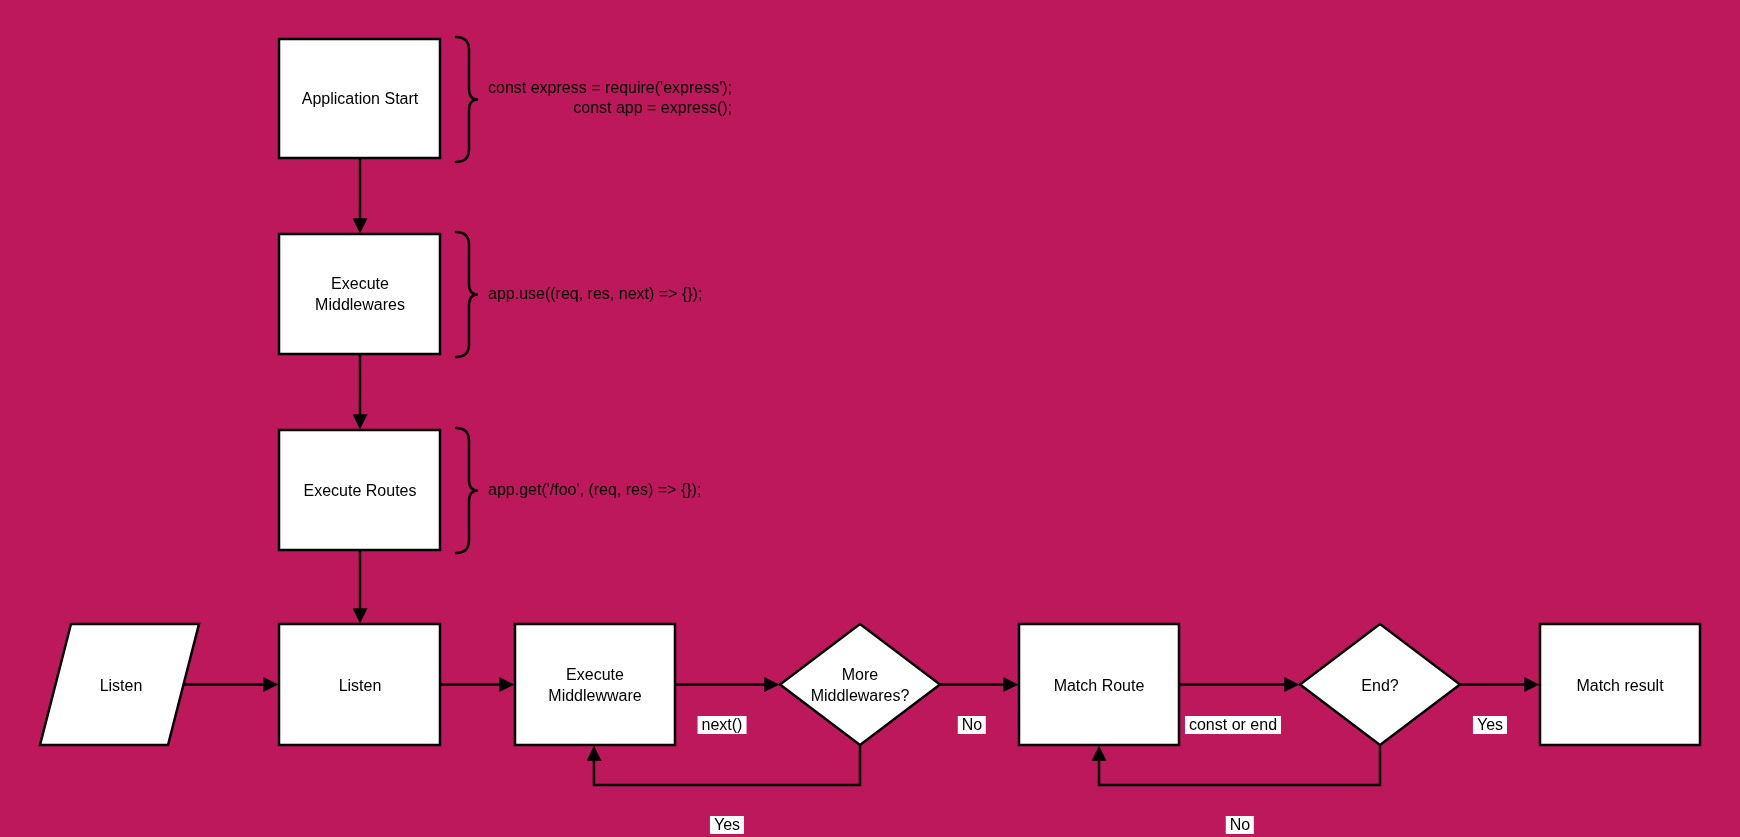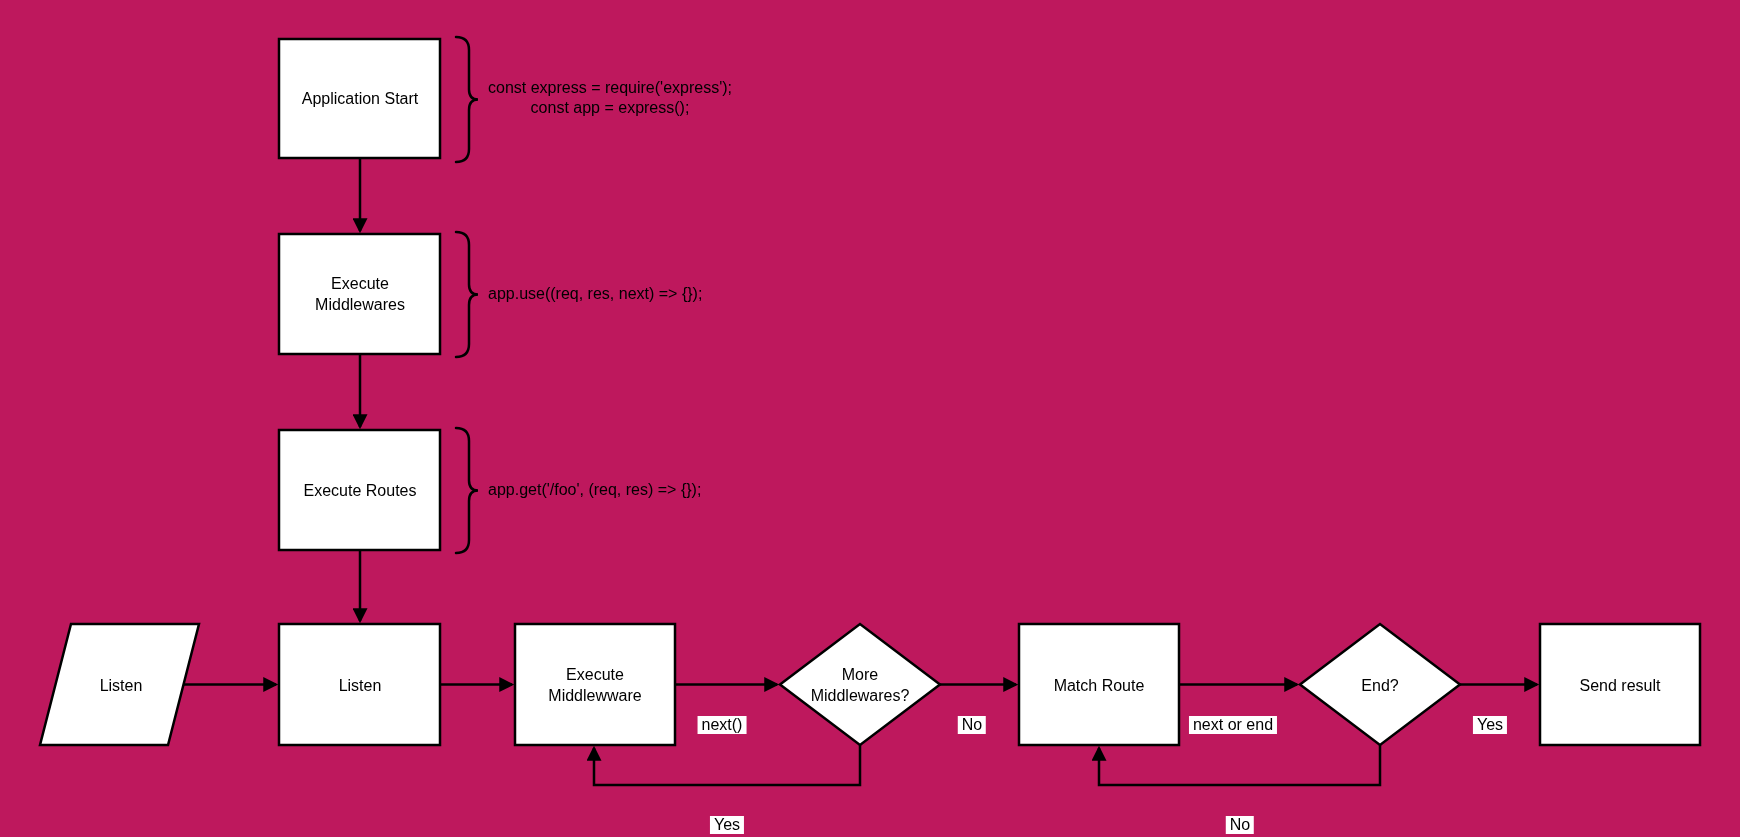--- a/index.html
+++ b/index.html
@@ -37,21 +37,21 @@
     line-height: 18px;
     background: #ffffff;
     padding: 0 4px;
     white-space: nowrap;
     color: #000000;
     margin-top: 40px;
   }
   .code-label {
     position: absolute;
     transform: translate(0, -50%);
-    text-align: center;
+    text-align: right;
     white-space: pre-line;
     font-size: 16px;
     line-height: 20px;
     color: #000000;
   }
 </style>
 </head>
 <body>
 
 <div class="diagram">
@@ -108,27 +108,27 @@
 Middlewares</div>
   <div class="label" style="left:360px; top:490px">Execute Routes</div>
   <div class="label" style="left:121px; top:685px">Listen</div>
   <div class="label" style="left:360px; top:685px">Listen</div>
   <div class="label" style="left:595px; top:685px">Execute
 Middlewware</div>
   <div class="label" style="left:860px; top:685px">More
 Middlewares?</div>
   <div class="label" style="left:1099px; top:685px">Match Route</div>
   <div class="label" style="left:1380px; top:685px">End?</div>
-  <div class="label" style="left:1620px; top:685px">Send result</div>
+  <div class="label" style="left:1620px; top:685px">Match result</div>
 
   <div class="code-label" style="left:488px; top:98px">const express = require('express');
 const app = express();</div>
   <div class="code-label" style="left:488px; top:294px">app.use((req, res, next) =&gt; {});</div>
   <div class="code-label" style="left:488px; top:490px">app.get('/foo', (req, res) =&gt; {});</div>
 
   <div class="edge-label" style="left:722px;  top:685px">next()</div>
   <div class="edge-label" style="left:972px;  top:685px">No</div>
-  <div class="edge-label" style="left:1233px; top:685px">next or end</div>
+  <div class="edge-label" style="left:1233px; top:685px">const or end</div>
   <div class="edge-label" style="left:1490px; top:685px">Yes</div>
   <div class="edge-label" style="left:727px;  top:785px">Yes</div>
   <div class="edge-label" style="left:1240px; top:785px">No</div>
 
 </div>
 
 </body></html>

